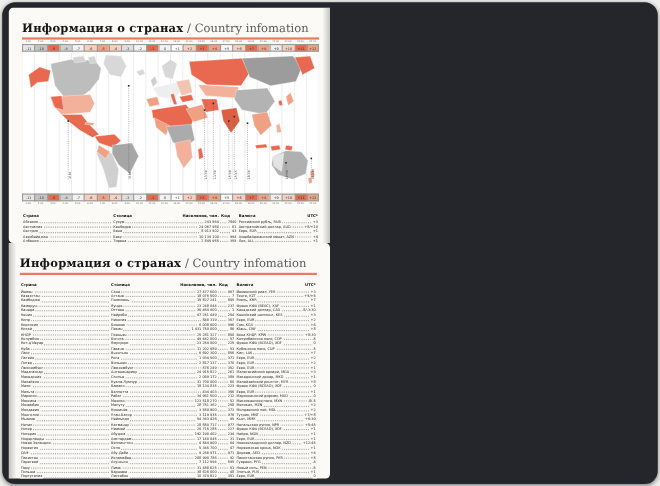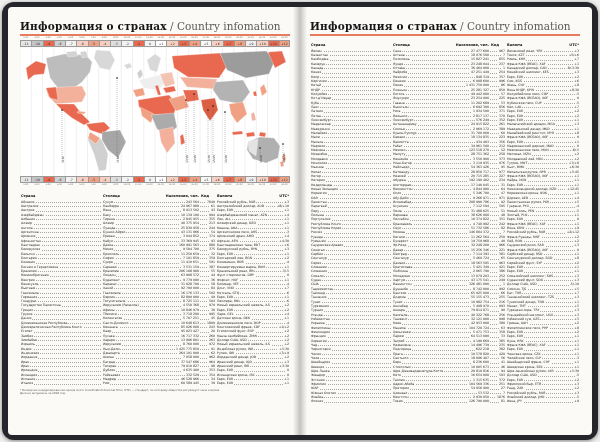--- a/index.html
+++ b/index.html
@@ -1,18 +1,18 @@
 <!DOCTYPE html>
 <html><head>
 <meta charset="utf-8">
 <style>
   html,body{margin:0;padding:0;width:600px;height:442px;background:#efefee;overflow:hidden;}
   *{box-sizing:border-box;}
   .book{position:absolute;left:2px;top:2px;width:596px;height:438px;background:#24262b;border-radius:12px;box-shadow:0 1px 4px rgba(0,0,0,.45);}
-  .spread{position:absolute;left:6px;top:5px;right:6px;bottom:5px;display:flex;}
+  .spread{position:absolute;left:6px;top:5px;right:6px;bottom:5px;display:flex;flex-direction:column;}
   .page{width:292px;height:100%;background:#fbfaf6;position:relative;overflow:hidden;font-family:"DejaVu Sans",sans-serif;color:#2a2a2a;}
   .page.left{border-radius:4px 0 0 4px;padding:13px 10px 0 12px;}
   .page.right{border-radius:0 4px 4px 0;padding:13px 12px 0 10px;}
   .page.left::after{content:"";position:absolute;top:0;bottom:0;right:0;width:7px;background:linear-gradient(to right,rgba(0,0,0,0),rgba(0,0,0,.22));}
   .page.right::before{content:"";position:absolute;top:0;bottom:0;left:0;width:7px;background:linear-gradient(to left,rgba(0,0,0,0),rgba(0,0,0,.22));}
   .titlebar{font-family:"DejaVu Serif",serif;font-size:10.5px;line-height:12px;white-space:nowrap;}
   .titlebar .ru{font-weight:bold;color:#161616;letter-spacing:.2px;}
   .titlebar .en{font-weight:normal;color:#5a5a5a;}
   .rule{height:1.6px;background:#e87a5e;margin-top:2px;}
   

